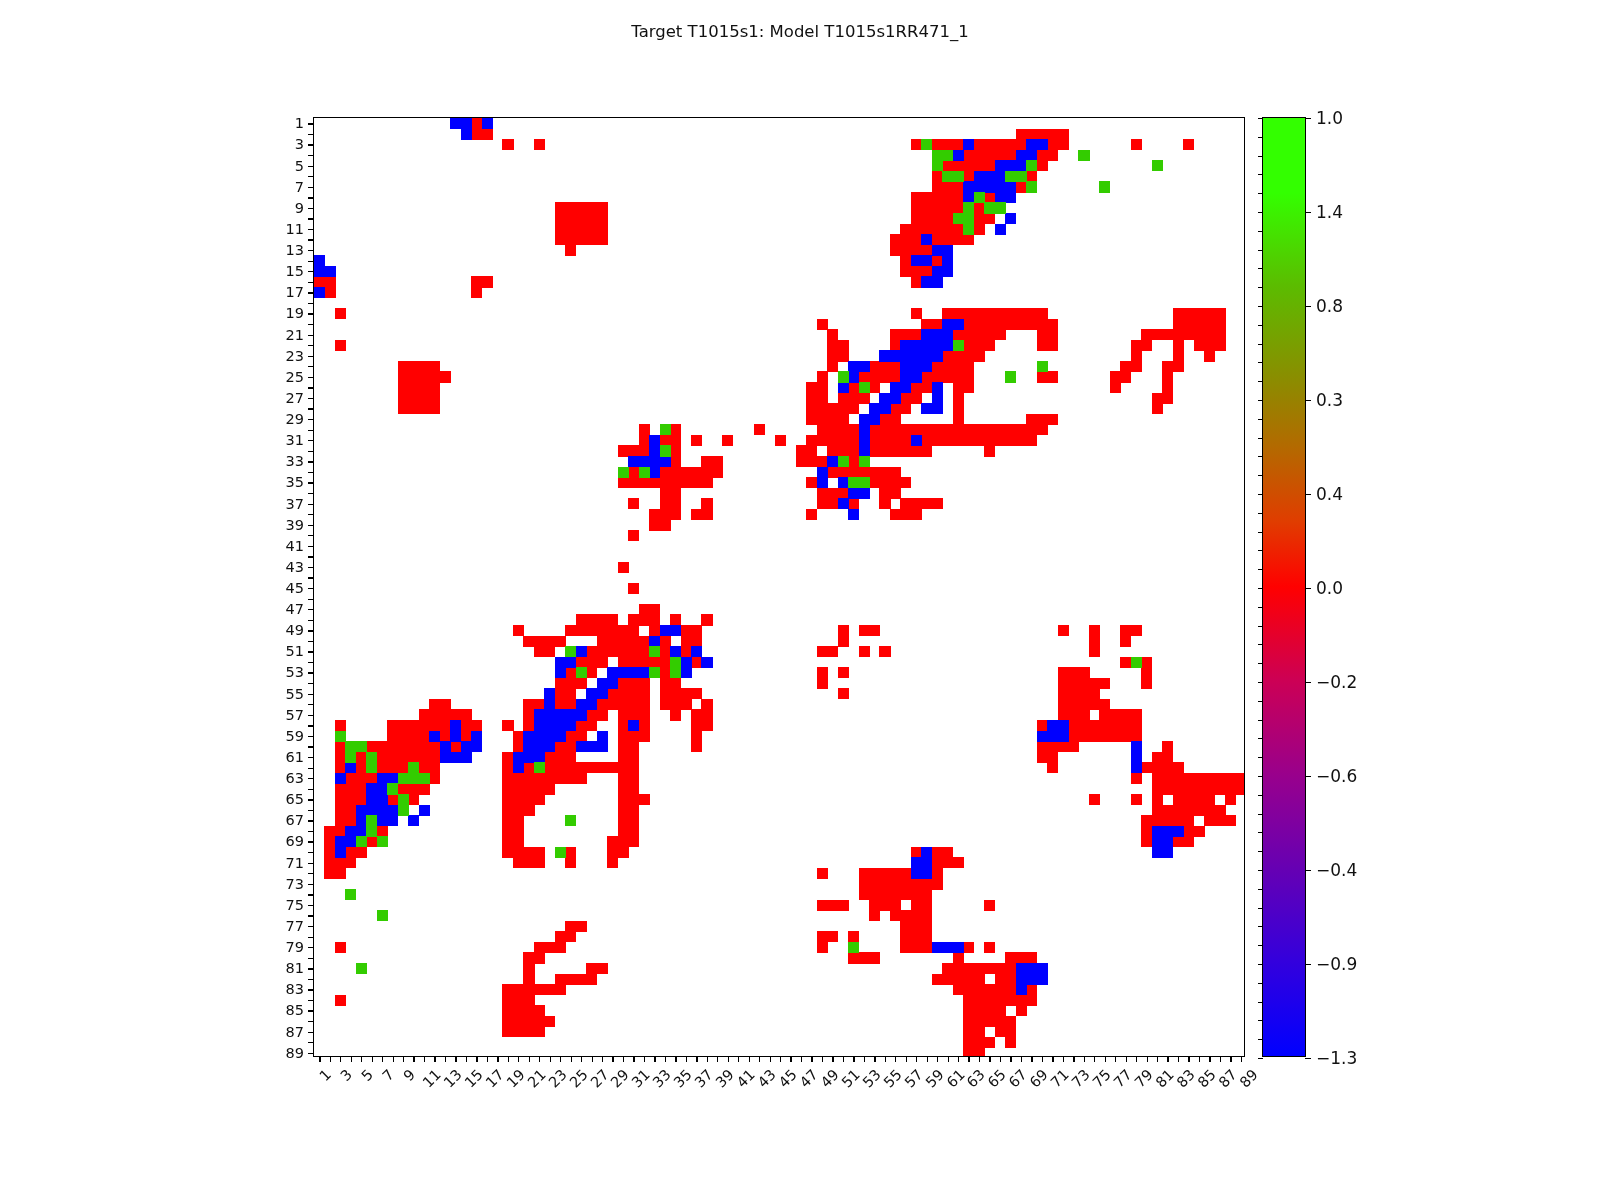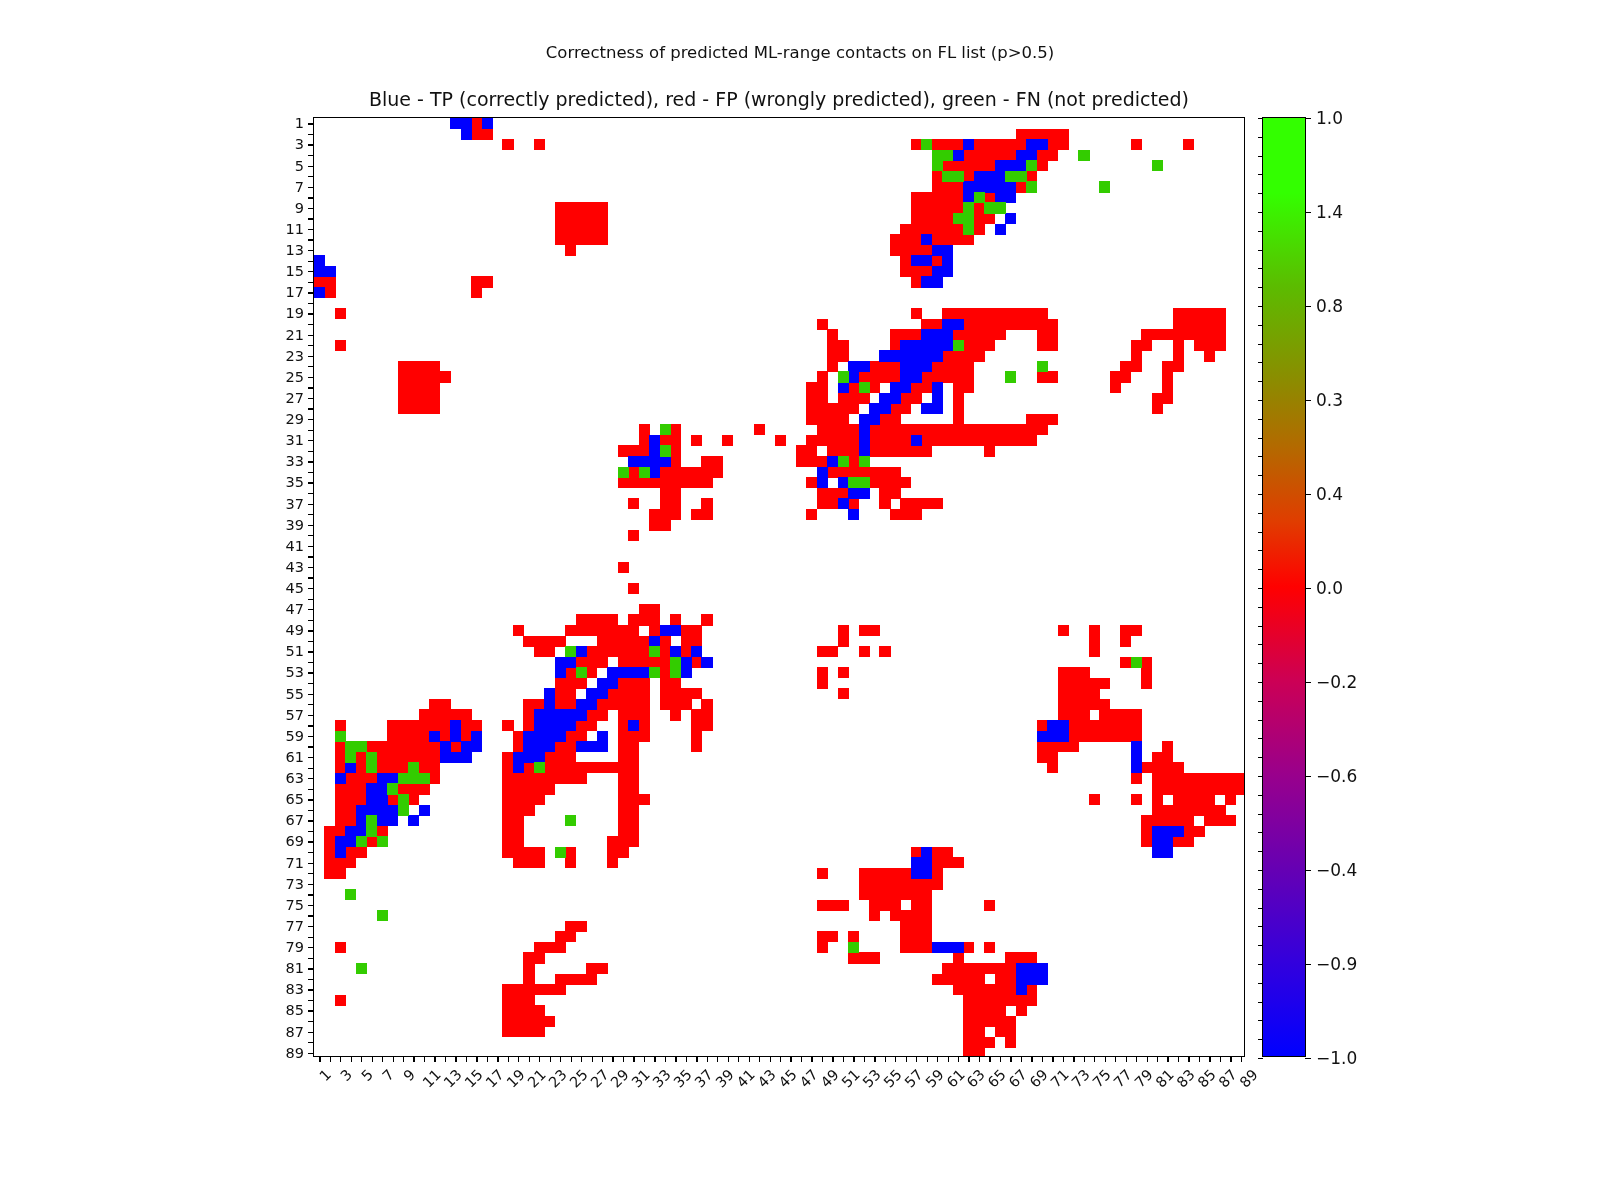--- a/index.html
+++ b/index.html
@@ -39,23 +39,22 @@
   .cbtick{position:absolute;left:100%;width:6px;height:1.1px;background:#000;}
   .cbminor{position:absolute;right:100%;width:5px;height:1.1px;background:#000;}
   .cblab{position:absolute;left:100%;margin-left:11px;font-size:17px;line-height:1;
          white-space:nowrap;transform:translateY(-50%);color:#111;}
 </style>
 </head>
 <body>
 
 <div id="root">
 
-  <div class="suptitle" id="suptitle-l2">Correctness of predicted ML-range contacts on FL list (p&gt;0.5)</div>
+  <div class="suptitle" id="suptitle-l1">Target T1015s1: Model T1015s1RR471_1</div>
 
-  <div class="axtitle">Blue - TP (correctly predicted), red - FP (wrongly predicted), green - FN (not predicted)</div>
 
   <div id="plot">
     <div id="cells">
         <div class="cell" style="left: 157.079px; top: 0px; width: 11.0719px; height: 11.1618px; background: rgb(255, 0, 0);"></div>
         <div class="cell" style="left: 0px; top: 158.427px; width: 11.0719px; height: 11.1618px; background: rgb(255, 0, 0);"></div>
         <div class="cell" style="left: 157.079px; top: 10.5618px; width: 11.0719px; height: 11.1618px; background: rgb(255, 0, 0);"></div>
         <div class="cell" style="left: 10.4719px; top: 158.427px; width: 11.0719px; height: 11.1618px; background: rgb(255, 0, 0);"></div>
         <div class="cell" style="left: 167.551px; top: 10.5618px; width: 11.0719px; height: 11.1618px; background: rgb(255, 0, 0);"></div>
         <div class="cell" style="left: 10.4719px; top: 168.989px; width: 11.0719px; height: 11.1618px; background: rgb(255, 0, 0);"></div>
         <div class="cell" style="left: 219.91px; top: 21.1236px; width: 11.0719px; height: 11.1618px; background: rgb(255, 0, 0);"></div>
@@ -2039,21 +2038,21 @@
         <div class="cblab" style="top: 470px;">0.0</div>
         <div class="cbtick" style="top: 564px;"></div>
         <div class="cblab" style="top: 564px;">−0.2</div>
         <div class="cbtick" style="top: 658px;"></div>
         <div class="cblab" style="top: 658px;">−0.6</div>
         <div class="cbtick" style="top: 752px;"></div>
         <div class="cblab" style="top: 752px;">−0.4</div>
         <div class="cbtick" style="top: 846px;"></div>
         <div class="cblab" style="top: 846px;">−0.9</div>
         <div class="cbtick" style="top: 940px;"></div>
-        <div class="cblab" style="top: 940px;">−1.0</div>
+        <div class="cblab" style="top: 940px;">−1.3</div>
         <div class="cbminor" style="top: 0px;"></div>
         <div class="cbminor" style="top: 18.8px;"></div>
         <div class="cbminor" style="top: 37.6px;"></div>
         <div class="cbminor" style="top: 56.4px;"></div>
         <div class="cbminor" style="top: 75.2px;"></div>
         <div class="cbminor" style="top: 94px;"></div>
         <div class="cbminor" style="top: 112.8px;"></div>
         <div class="cbminor" style="top: 131.6px;"></div>
         <div class="cbminor" style="top: 150.4px;"></div>
         <div class="cbminor" style="top: 169.2px;"></div>

